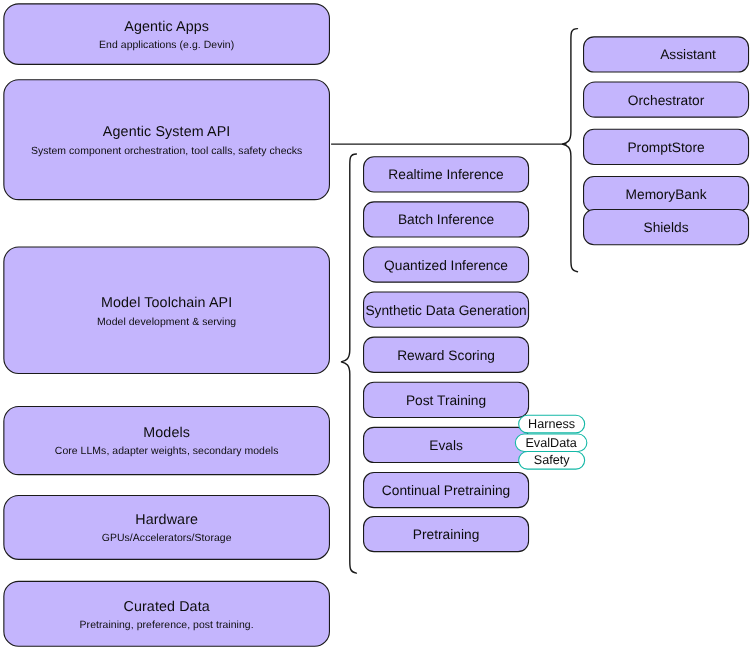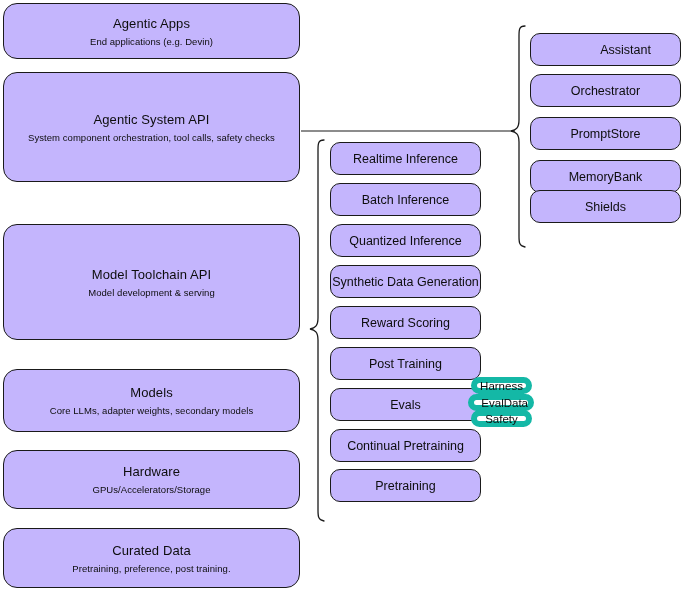--- a/index.html
+++ b/index.html
@@ -58,21 +58,21 @@
     line-height: 16px;
   }
   .chip.mid  { left: 330px; }
   .chip.right{ left: 530px; }
 
   
   .pill {
     position: absolute;
     box-sizing: border-box;
     background: #ffffff;
-    border: 6px solid #14b8a6;
+    border: 1px solid #14b8a6;
     border-radius: 11px;
     height: 17px;
     display: flex;
     align-items: center;
     justify-content: center;
     font-size: 11.5px;
     line-height: 14px;
     color: #0d0d0d;
     z-index: 6;
   }
@@ -166,21 +166,21 @@
   <div class="node chip mid" style="top:429px;">
     <span>Continual Pretraining</span>
   </div>
   <div class="node chip mid" style="top:469px;">
     <span>Pretraining</span>
   </div>
 
   <div class="pill" style="left:471px; top:377px; width:61px;">
     <span>Harness</span>
   </div>
-  <div class="pill" style="left:468px; top:394px; width:66px;justify-content:flex-end;">
+  <div class="pill" style="left:468px; top:394px; width:66px;">
     <span>EvalData</span>
   </div>
   <div class="pill" style="left:471px; top:410px; width:61px;">
     <span>Safety</span>
   </div>
 
   <div class="brace" style="left:509px; top:24px;">
     <svg width="18" height="226" viewBox="0 0 18 226">
       <path d="M16 2
                C 10 2, 10 6, 10 12

